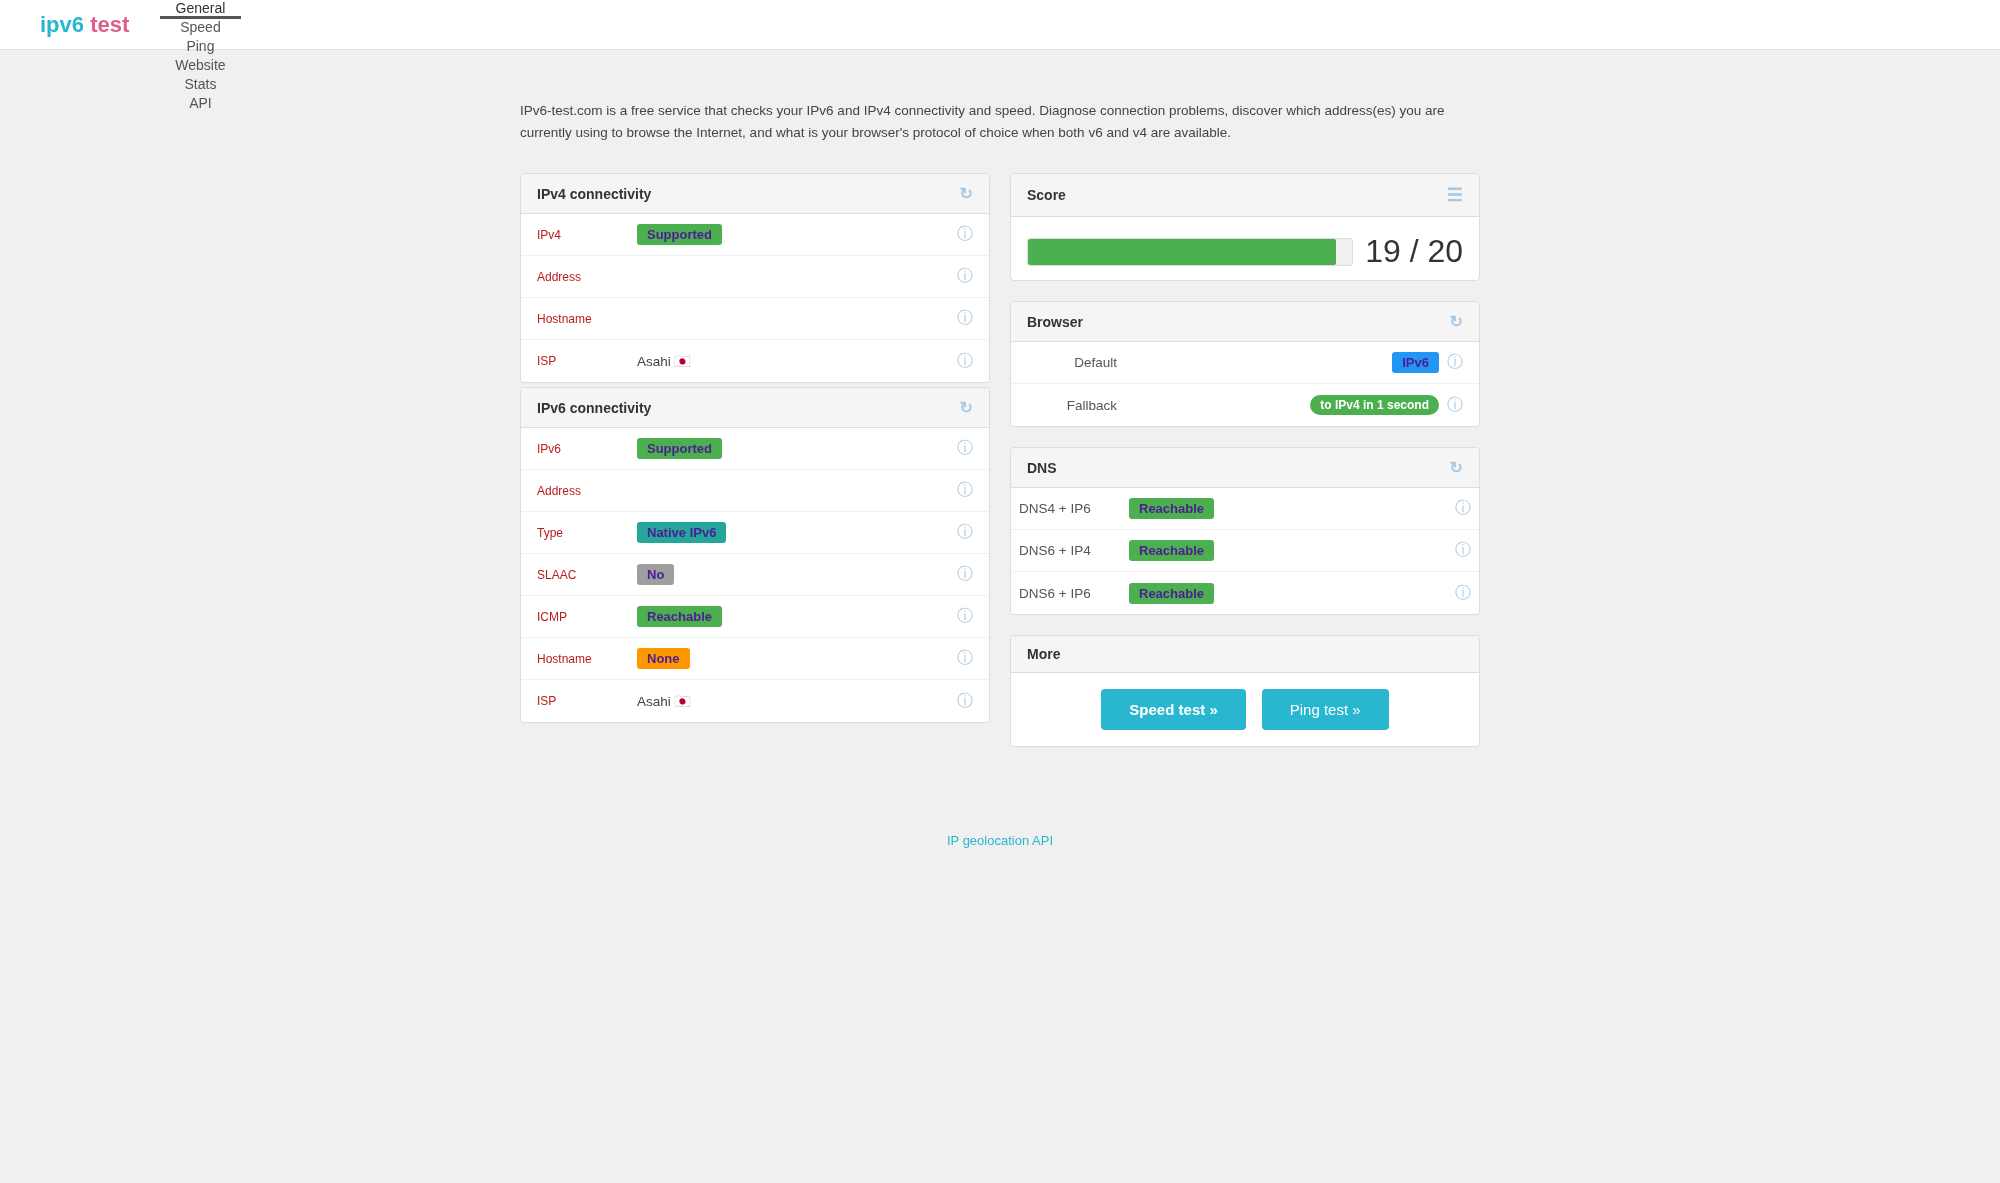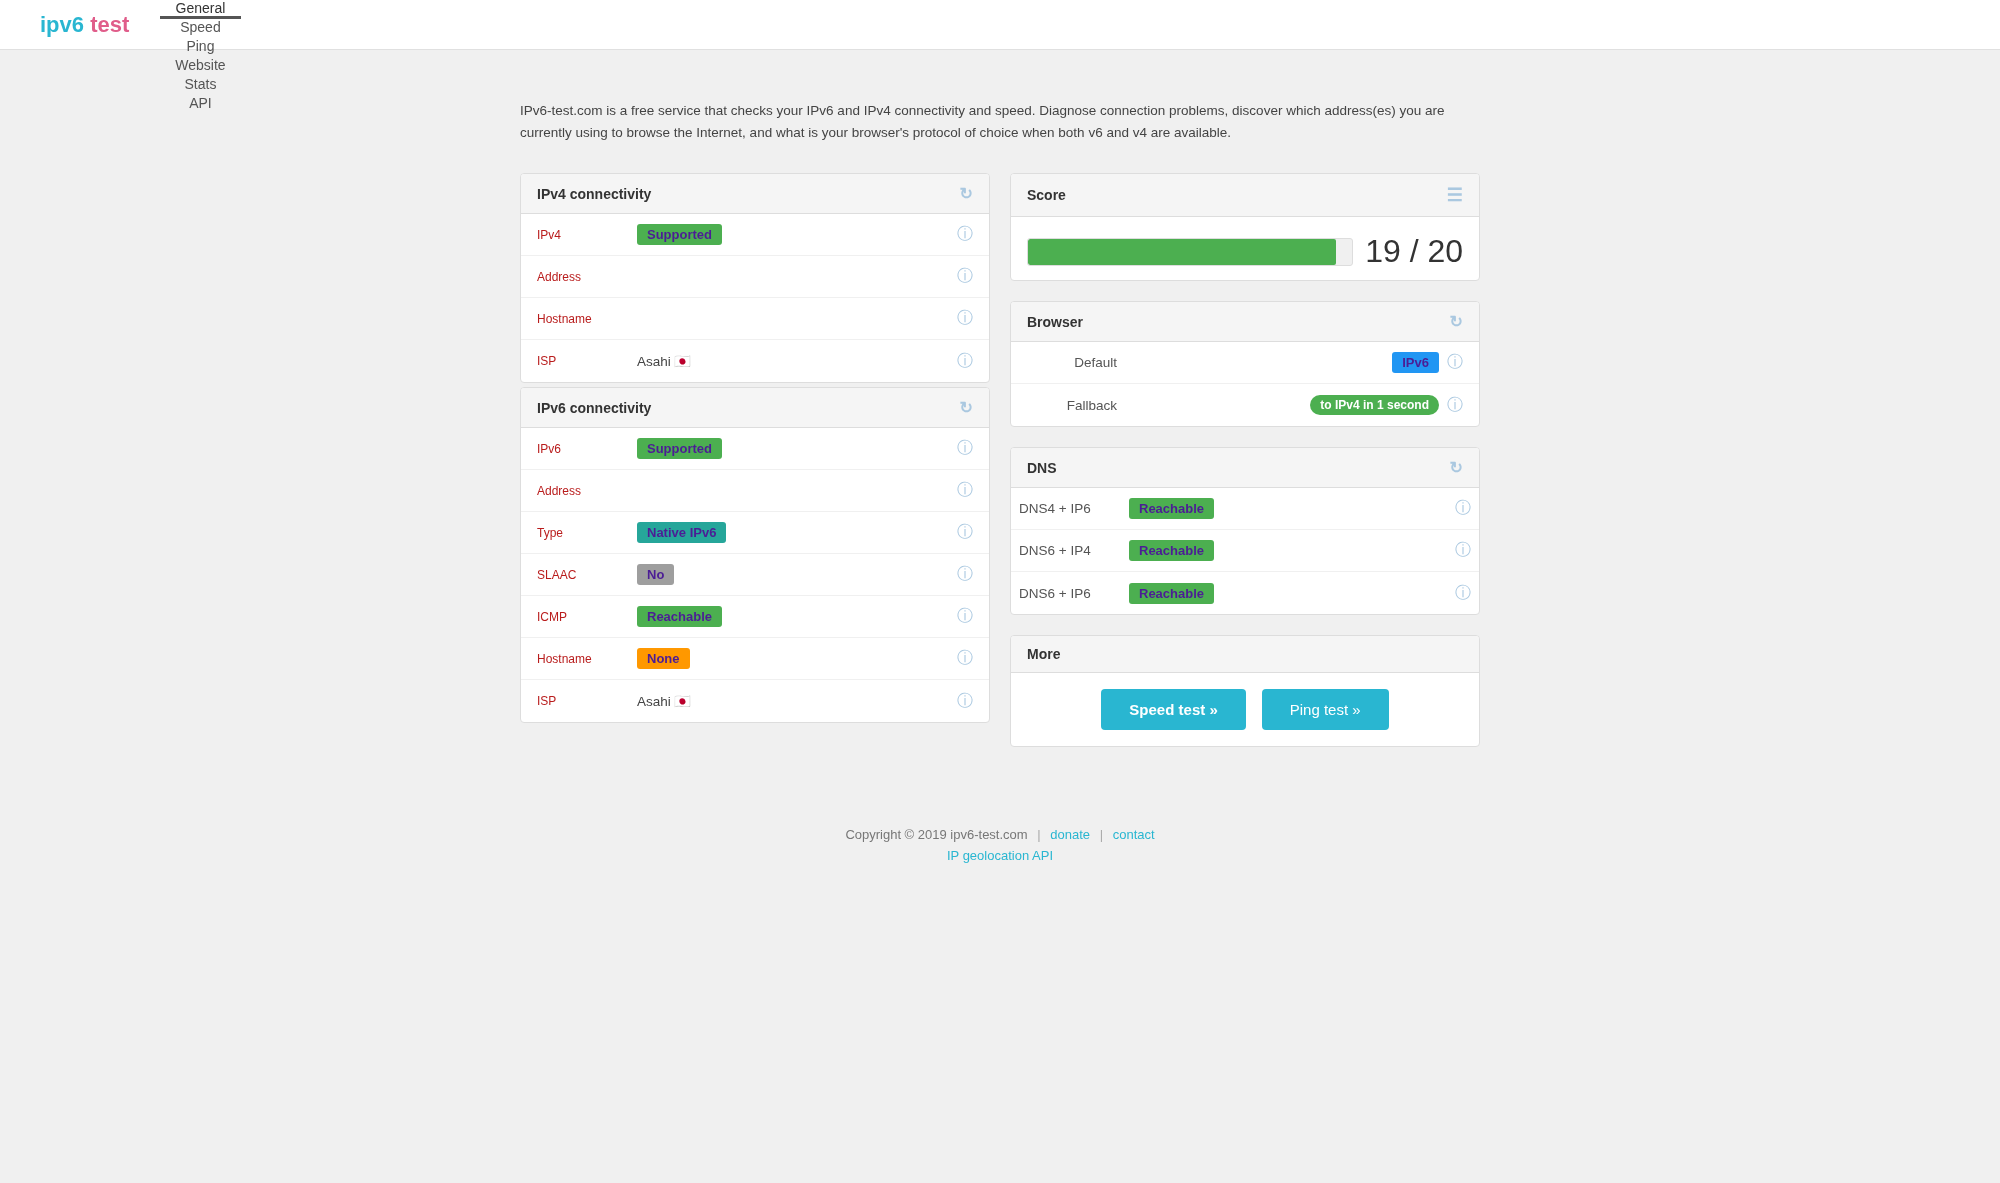--- a/index.html
+++ b/index.html
@@ -461,23 +461,16 @@
         </div>
       </div>
 
     </div>
 
   </div>
 
 </main>
 
 <footer class="footer">
-  <div>
-    <span>Copyright © 2019 ipv6-test.com</span>
-    <span class="footer-divider">|</span>
-    <a>donate</a>
-    <span class="footer-divider">|</span>
-    <a>contact</a>
-  </div>
   <div style="margin-top:6px;">
     <a>IP geolocation API</a>
   </div>
 </footer>
 
 </body></html>

